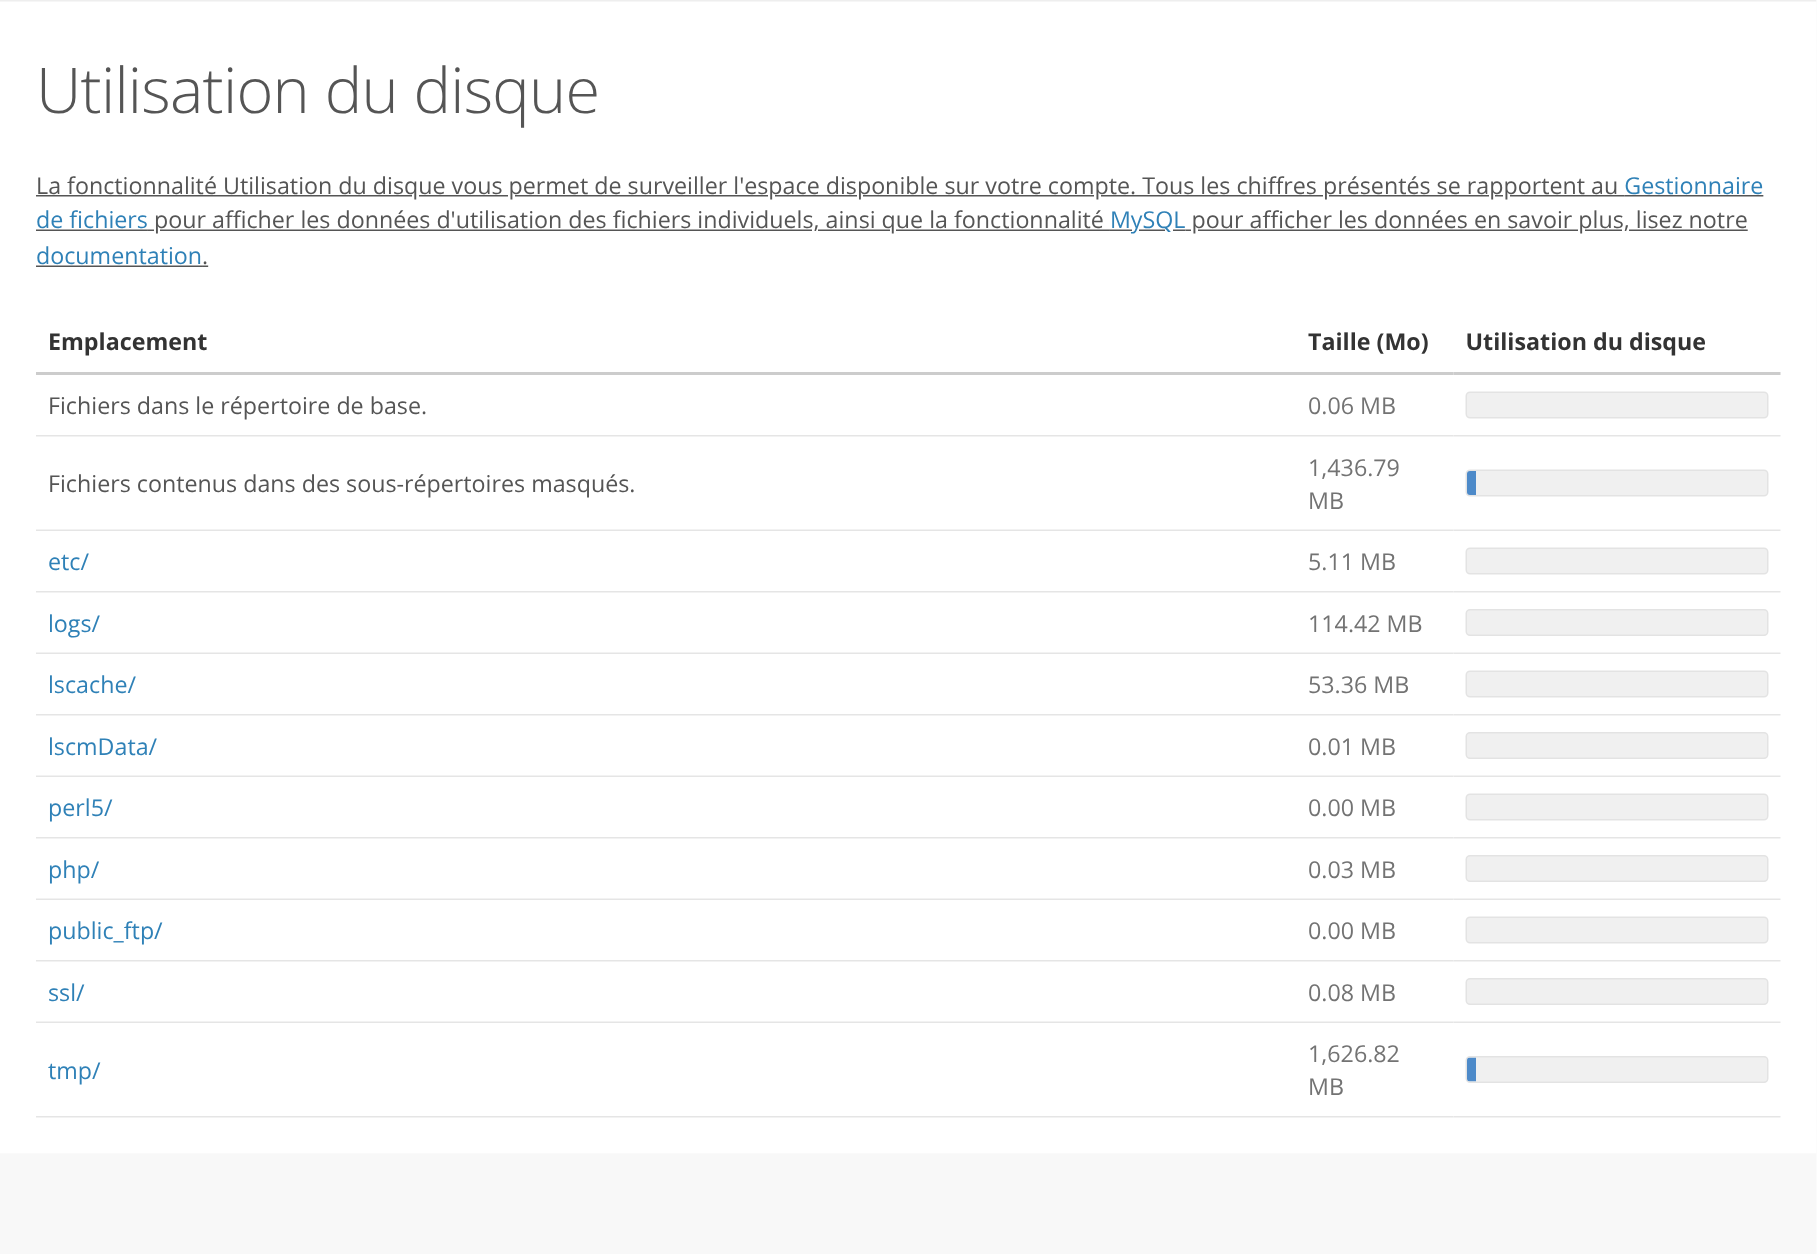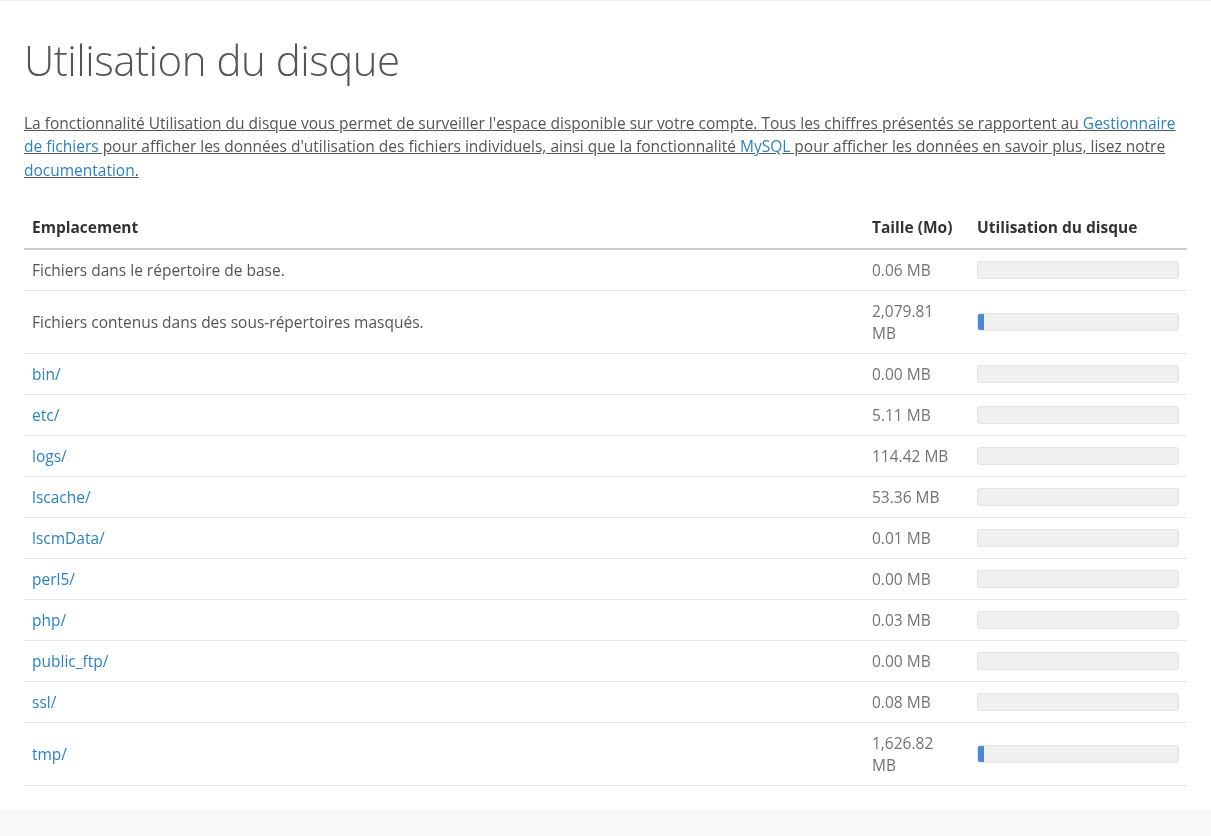--- a/index.html
+++ b/index.html
@@ -111,33 +111,24 @@
           <td><span>Fichiers dans le répertoire de base.</span></td>
           <td class="size-cell">0.06 MB</td>
           <td>
             <div class="progress-outer">
               <div class="progress-inner" style="width: 0px;"></div>
             </div>
           </td>
         </tr>
         <tr>
           <td><span>Fichiers contenus dans des sous-répertoires masqués.</span></td>
-          <td class="size-cell">2,079.81 MB</td>
+          <td class="size-cell">1,436.79 MB</td>
           <td>
             <div class="progress-outer">
               <div class="progress-inner tiny"></div>
-            </div>
-          </td>
-        </tr>
-        <tr>
-          <td><a href="#">bin/</a></td>
-          <td class="size-cell">0.00 MB</td>
-          <td>
-            <div class="progress-outer">
-              <div class="progress-inner" style="width: 0px;"></div>
             </div>
           </td>
         </tr>
         <tr>
           <td><a href="#">etc/</a></td>
           <td class="size-cell">5.11 MB</td>
           <td>
             <div class="progress-outer">
               <div class="progress-inner" style="width: 0px;"></div>
             </div>

